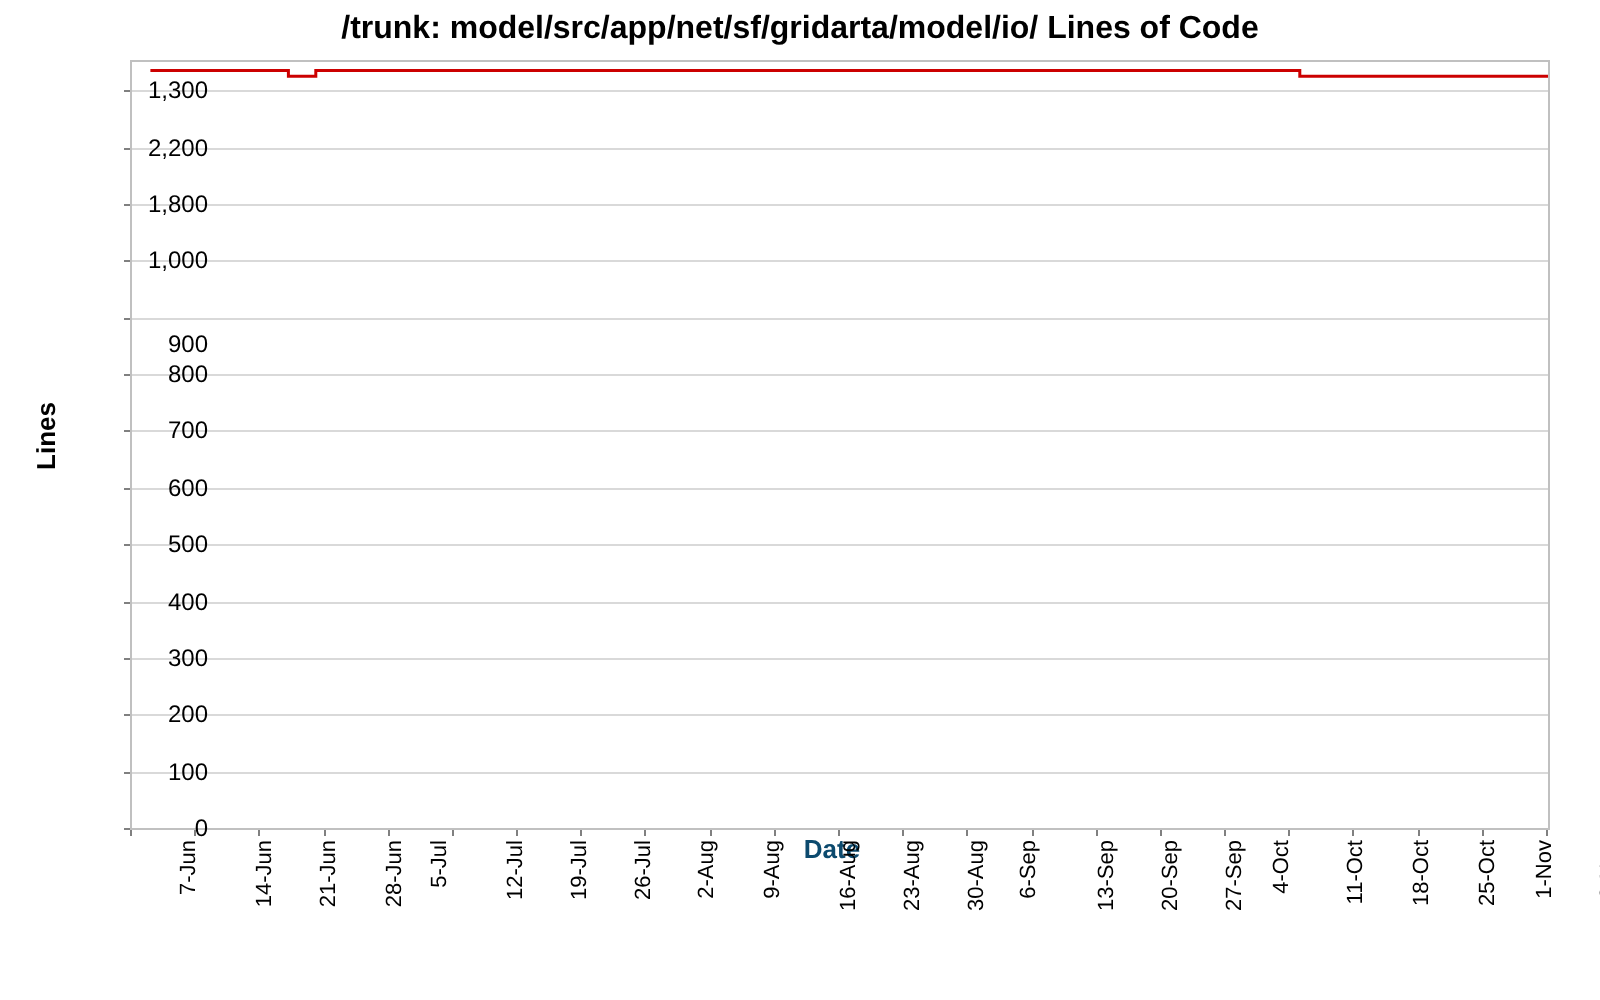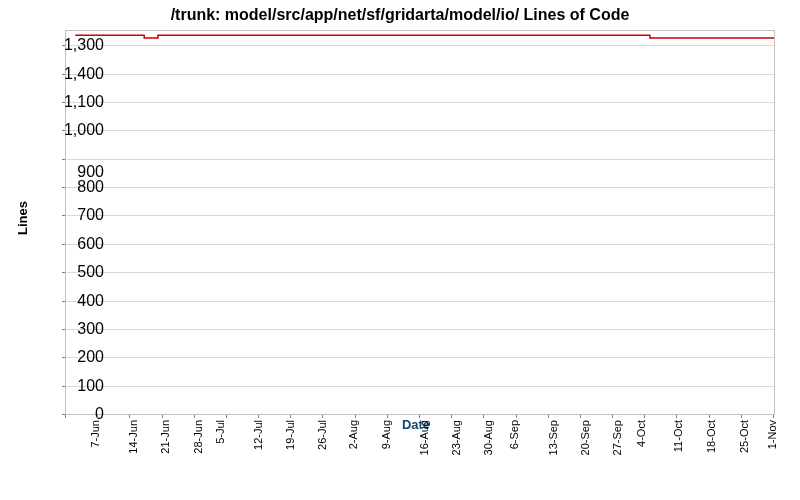--- a/index.html
+++ b/index.html
@@ -41,21 +41,21 @@
     left: 0;
     width: 100%;
     height: 0;
     border-top: 1px solid #d9d9d9;
   }
   .ytick-label {
     position: absolute;
     right: 740px;
     width: 55px;
     text-align: right;
-    font-size: 16px;
+    font-size: 12px;
     color: #000;
     transform: translateY(-50%);
   }
   .ytick-mark {
     position: absolute;
     left: 62px;
     width: 3px;
     height: 1px;
     background: #808080;
   }
@@ -150,23 +150,23 @@
       <div class="ytick-label" style="top: 243.778px; text-align: right;">600</div>
       <div class="ytick-mark" style="top: 243.778px;"></div>
       <div class="ytick-label" style="top: 215.407px; text-align: right;">700</div>
       <div class="ytick-mark" style="top: 215.407px;"></div>
       <div class="ytick-label" style="top: 187.037px;">800</div>
       <div class="ytick-mark" style="top: 187.037px;"></div>
       <div class="ytick-label" style="top: 172px;">900</div>
       <div class="ytick-mark" style="top: 158.667px;"></div>
       <div class="ytick-label" style="top: 130.296px;">1,000</div>
       <div class="ytick-mark" style="top: 130.296px;"></div>
-      <div class="ytick-label" style="top: 101.926px;">1,100</div>
+      <div class="ytick-label" style="top: 101.926px;">1,800</div>
       <div class="ytick-mark" style="top: 101.926px;"></div>
-      <div class="ytick-label" style="top: 73.5556px;">1,400</div>
+      <div class="ytick-label" style="top: 73.5556px;">2,200</div>
       <div class="ytick-mark" style="top: 73.5556px;"></div>
       <div class="ytick-label" style="top: 45.1852px;">1,300</div>
       <div class="ytick-mark" style="top: 45.1852px;"></div>
     </div>
   <div id="xticks">
       <div class="xtick-label" style="left: 61px;">7-Jun</div>
       <div class="xtick-mark" style="left: 65px;"></div>
       <div class="xtick-label" style="left: 93.1818px;">14-Jun</div>
       <div class="xtick-mark" style="left: 97.1818px;"></div>
       <div class="xtick-label" style="left: 125.364px;">21-Jun</div>

